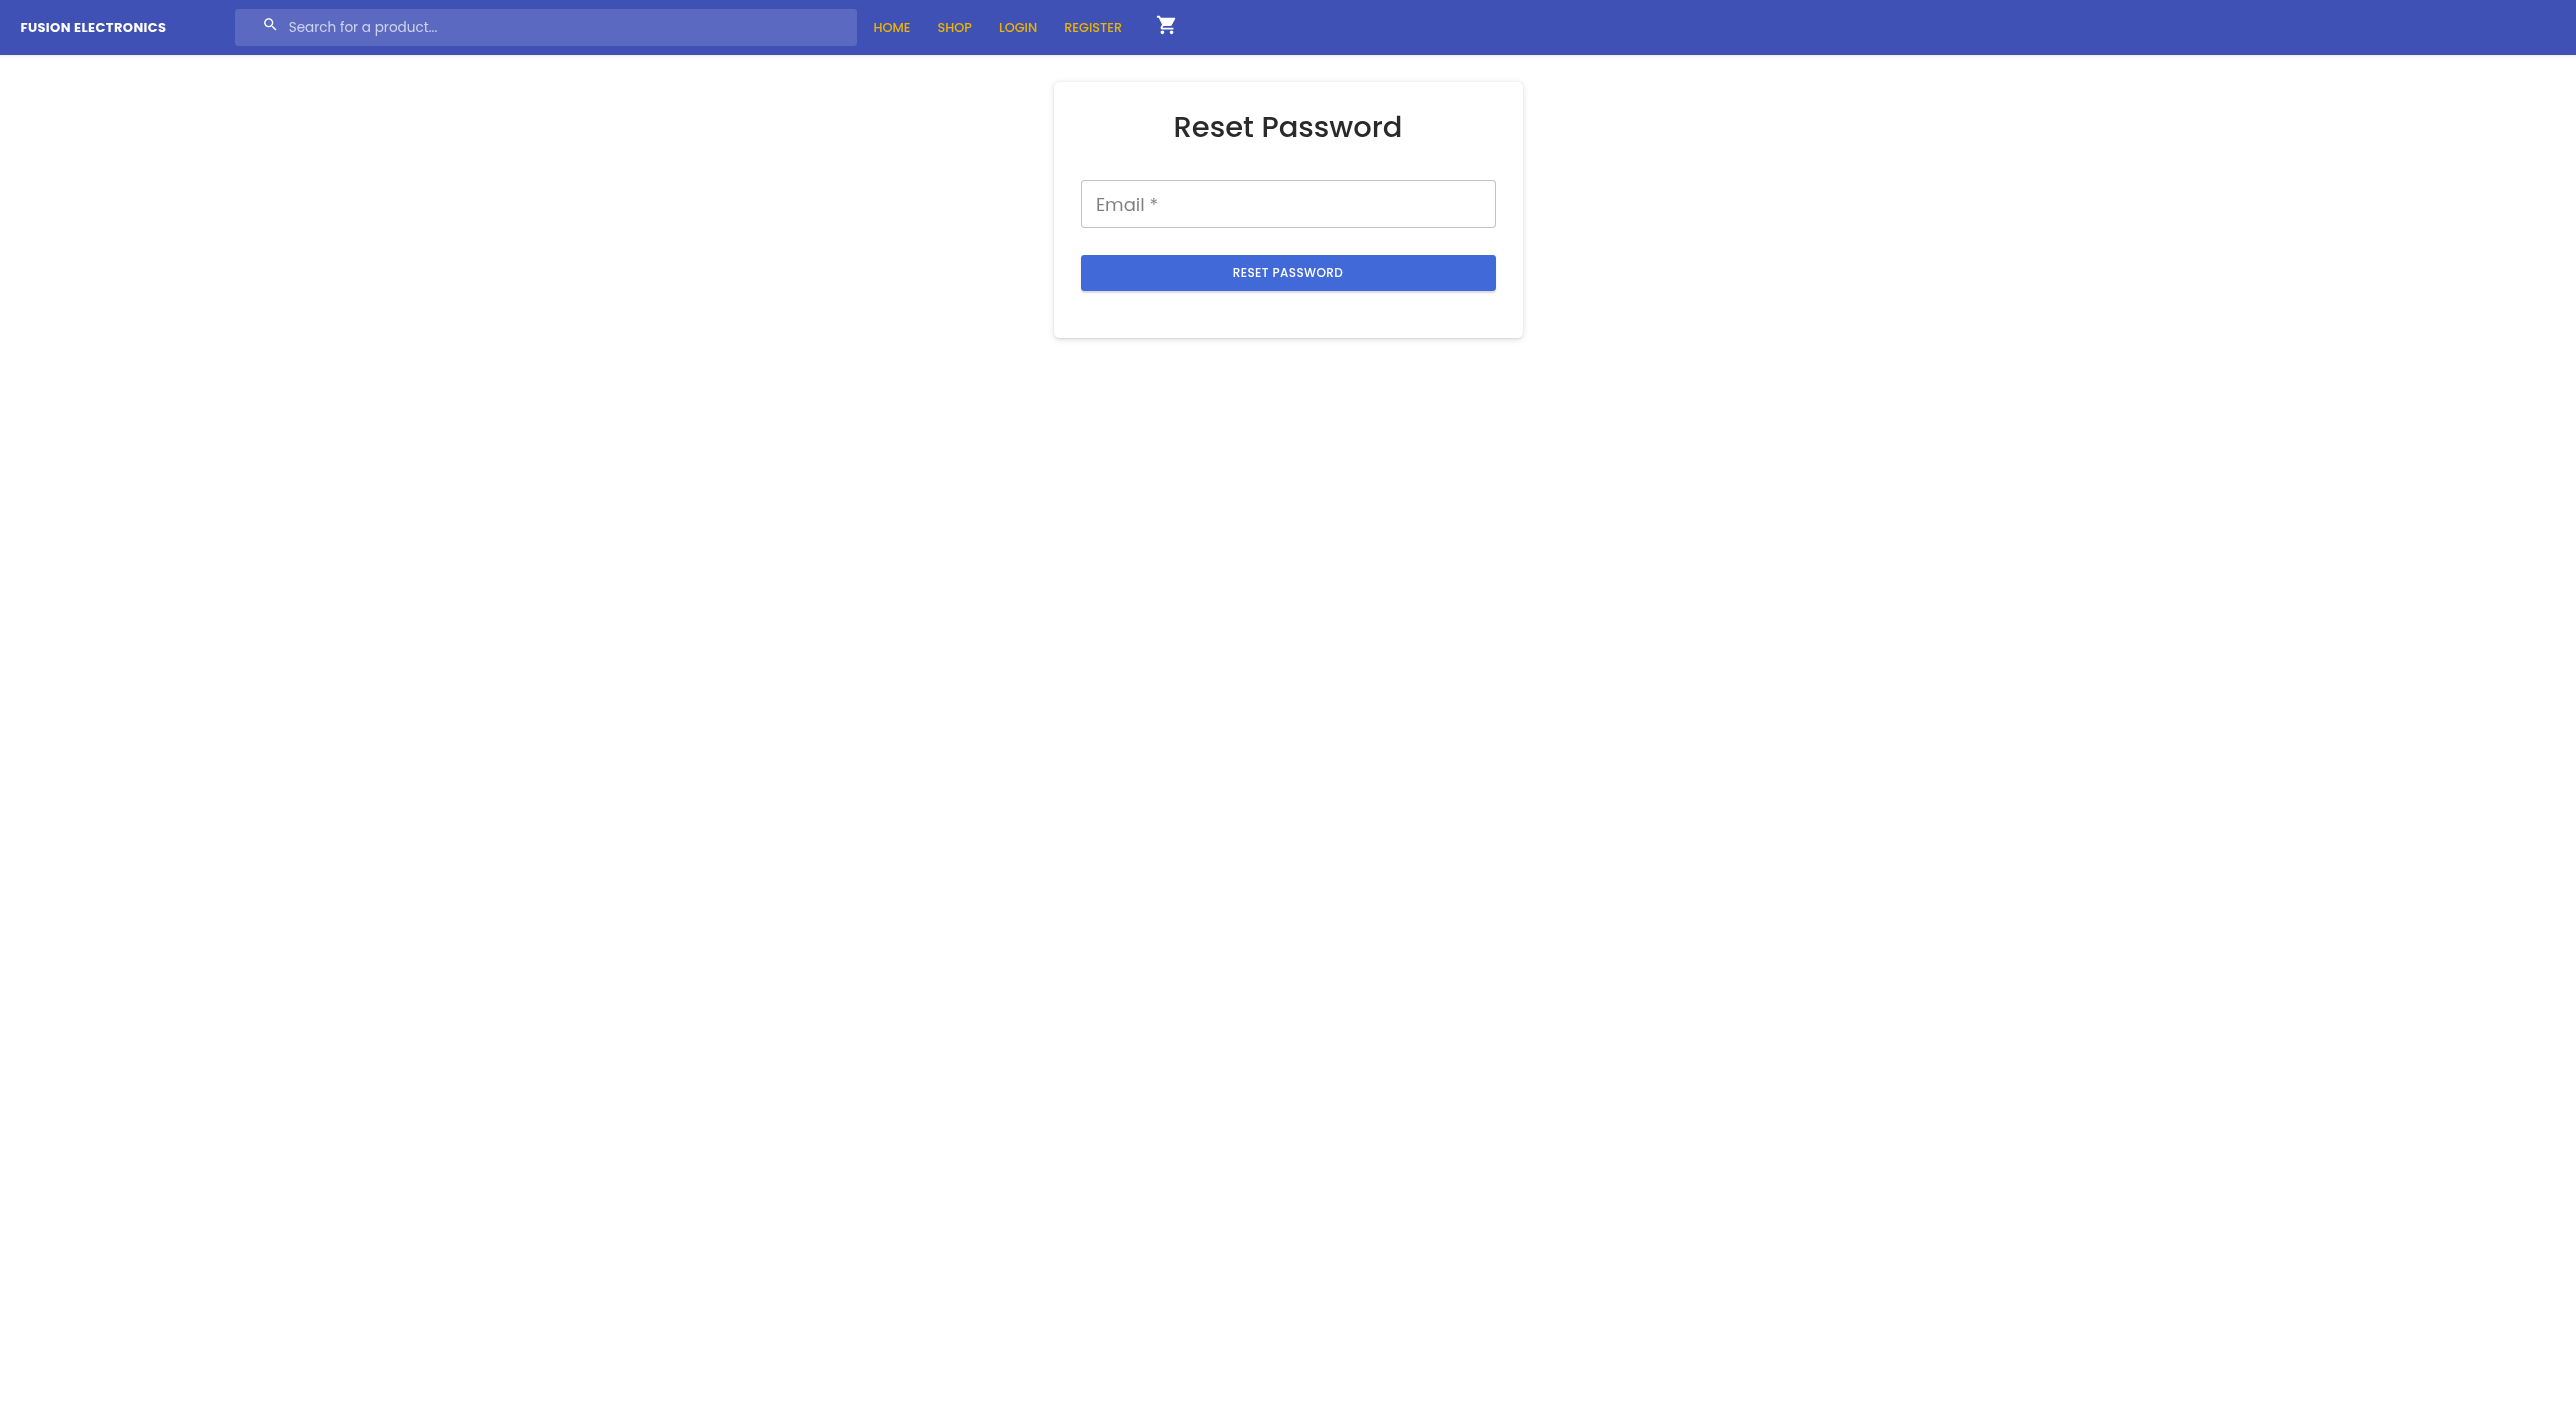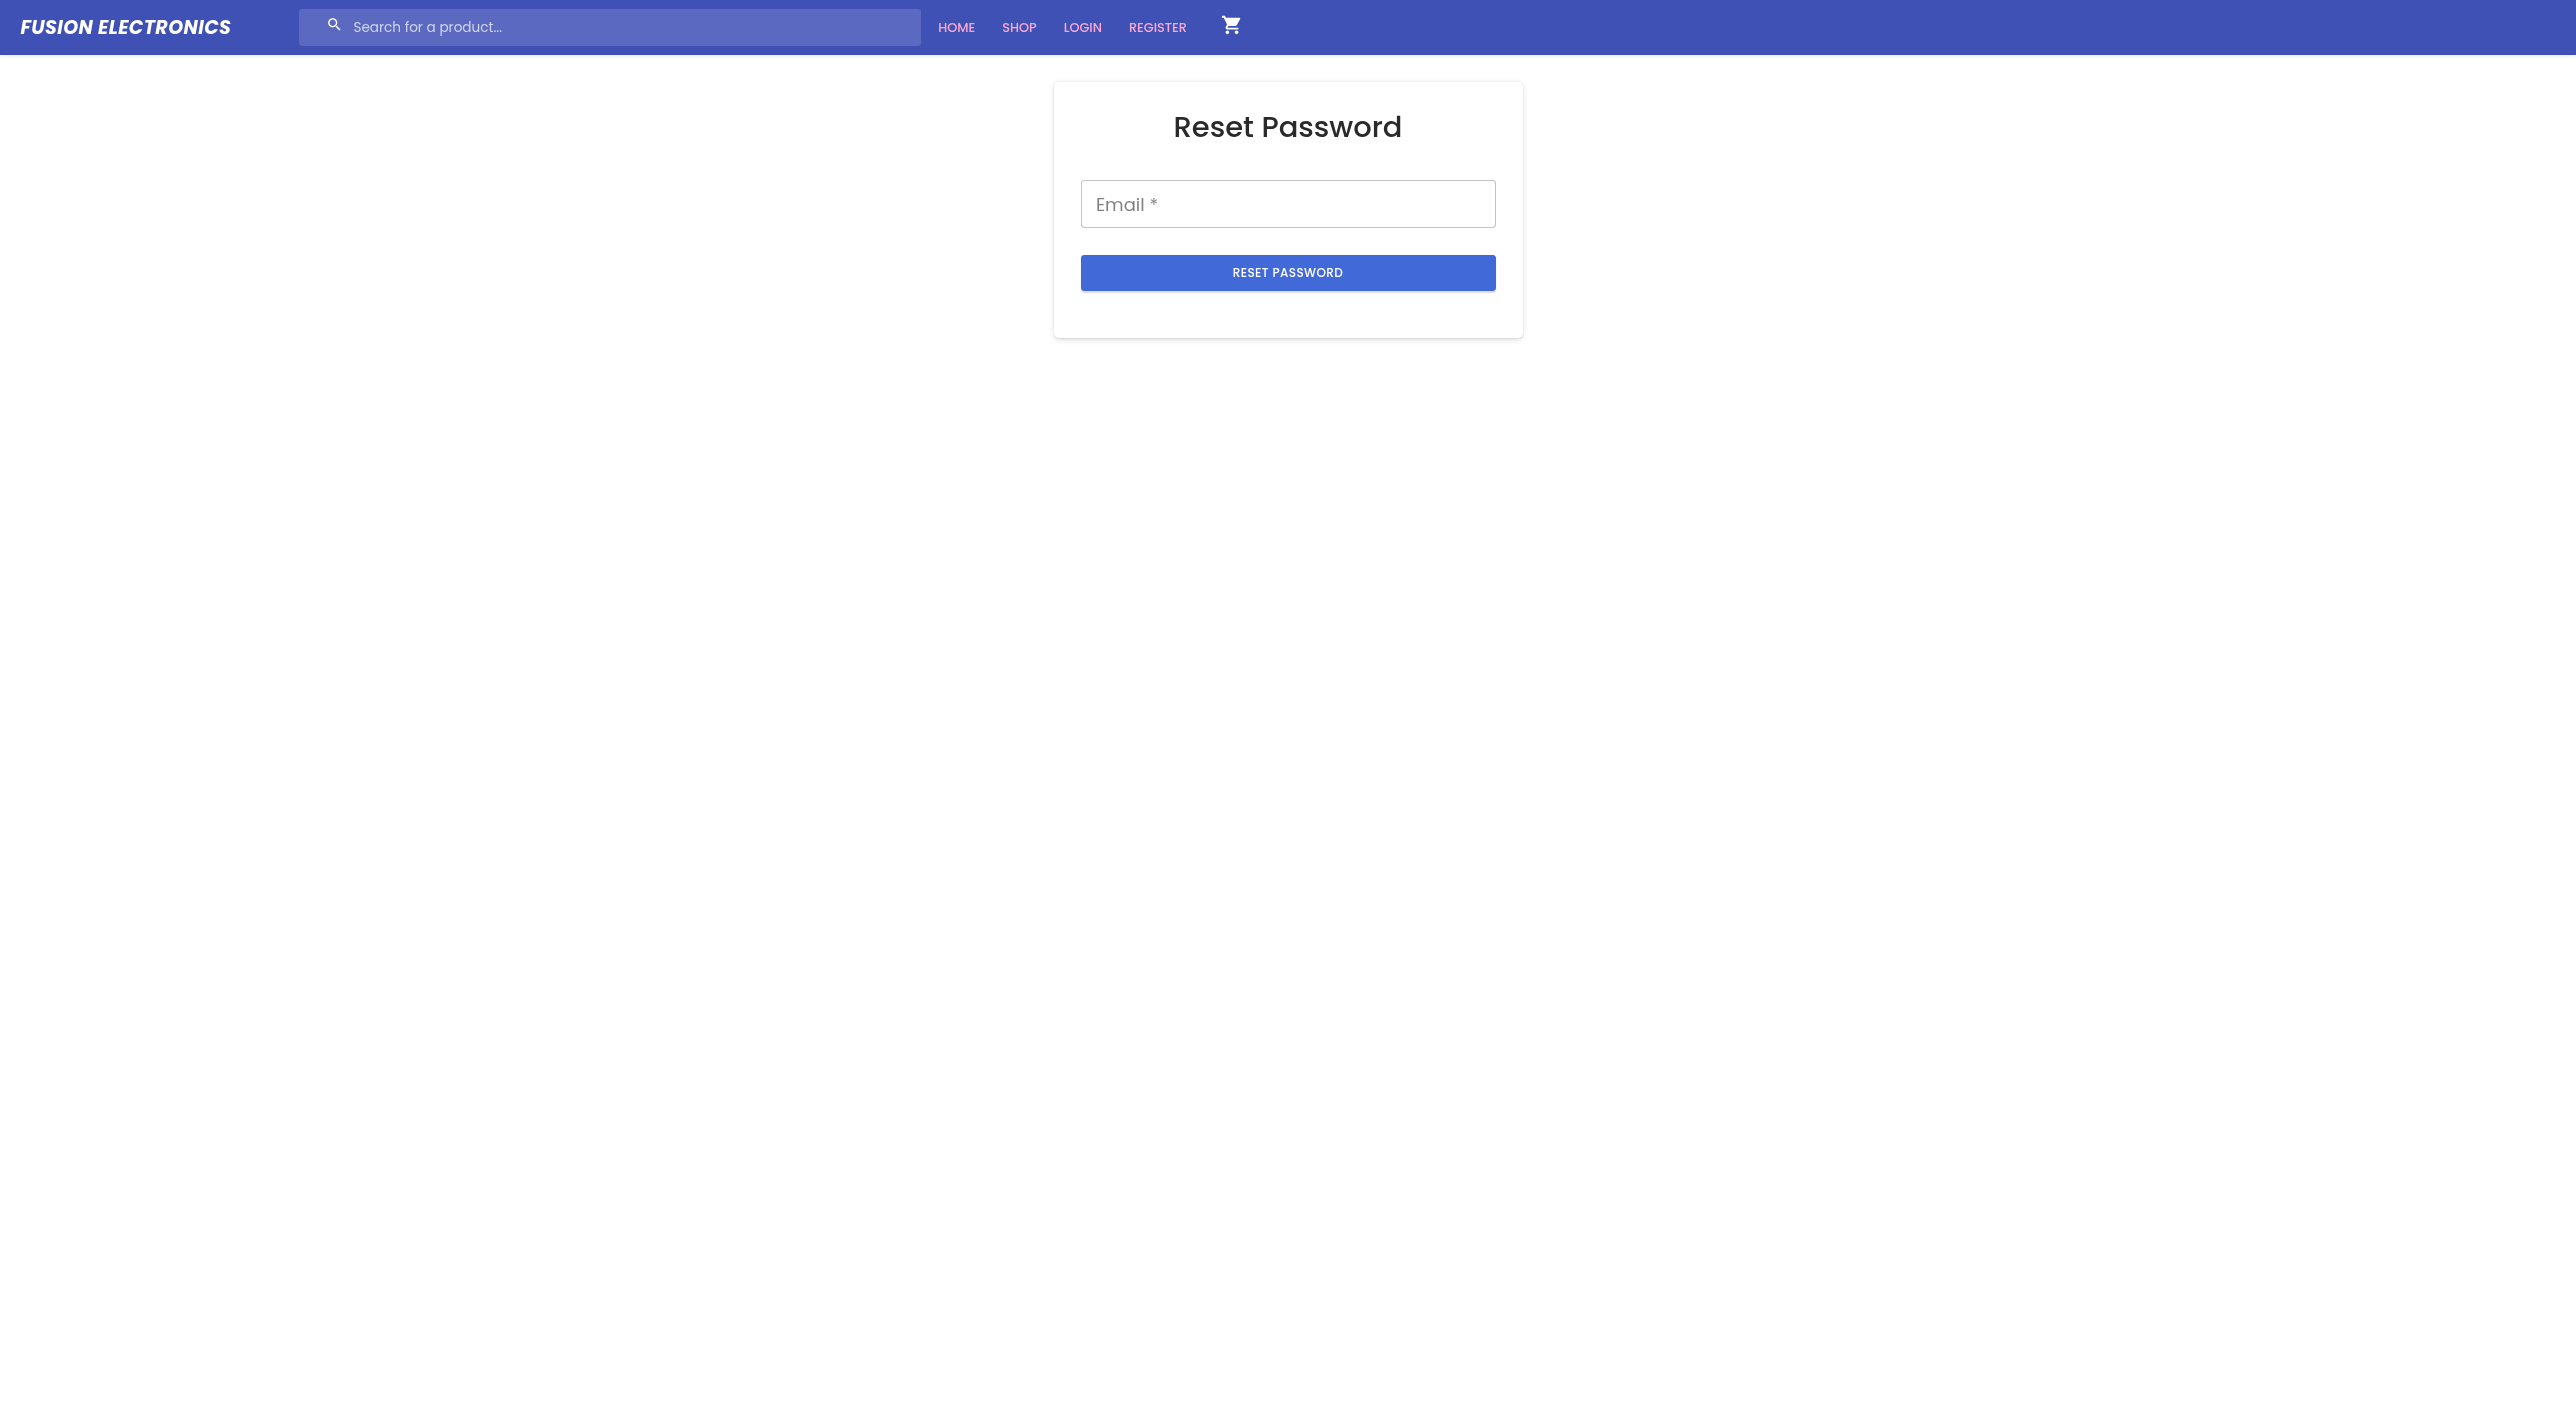--- a/index.html
+++ b/index.html
@@ -19,25 +19,24 @@
       display: flex;
       align-items: center;
       padding: 0 20.4px;
       height: 55px;
       box-shadow: 0 1.7px 3.4px rgba(0,0,0,0.1);
     }
 
     .brand {
       color: #ffffff;
       font-weight: 700;
-      font-size: 19px;
+      font-size: 13px;
       letter-spacing: 0.4px;
       margin-right: 68px;
       white-space: nowrap;
-      font-style: italic;
     }
 
     .search-container {
       flex: 1;
       display: flex;
       align-items: center;
       background: rgba(255,255,255,0.15);
       border-radius: 3.4px;
       padding: 0 27px;
       height: 37px;
@@ -67,21 +66,21 @@
     }
 
     .nav {
       display: flex;
       align-items: center;
       gap: 27px;
       margin-left: 17px;
     }
 
     .nav-link {
-      color: #f9a8d4;
+      color: #eab308;
       font-size: 12.8px;
       font-weight: 500;
       text-decoration: none;
       cursor: pointer;
       white-space: nowrap;
     }
 
     .cart-button {
       display: flex;
       align-items: center;

